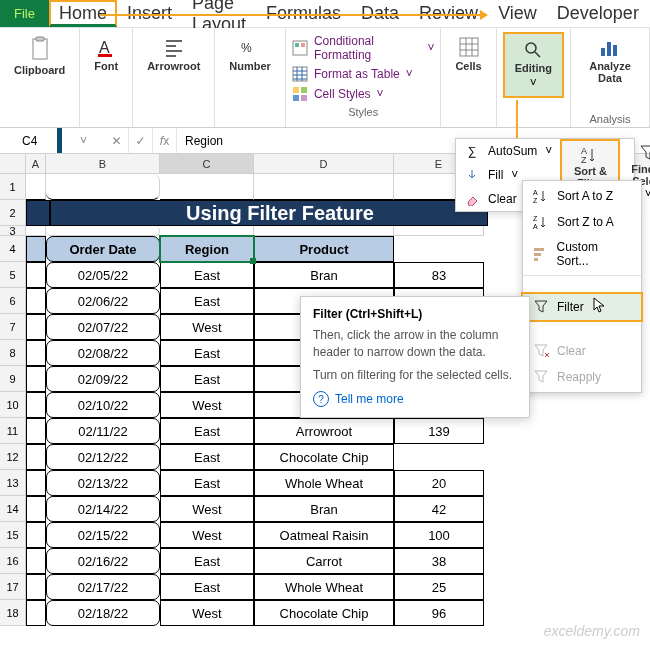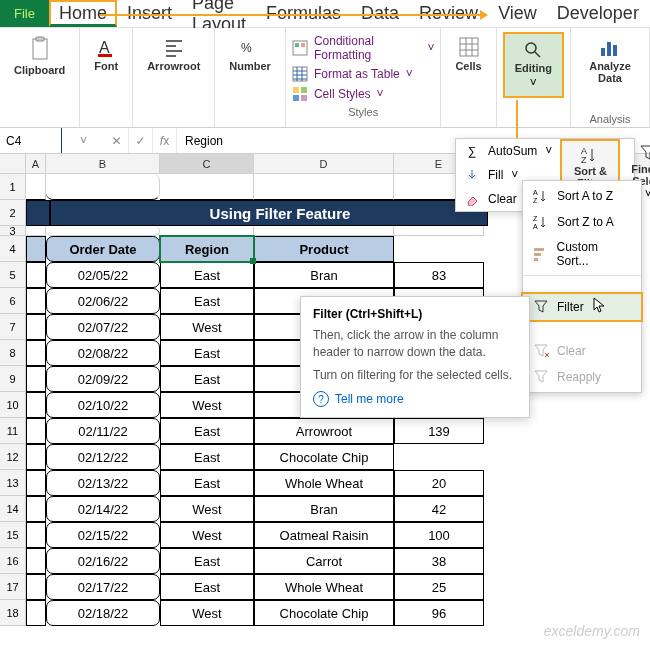--- a/index.html
+++ b/index.html
@@ -26,21 +26,21 @@
     .styles-icon { width: 16px; height: 16px; display: inline-flex; align-items: center; justify-content: center; }
     
     .arrow-orange { position: absolute; height: 2px; background: #f5a623; }
     .arrow-orange::after { content: ''; position: absolute; right: -8px; top: -4px; border-left: 8px solid #f5a623; border-top: 5px solid transparent; border-bottom: 5px solid transparent; }
     .arrow1 { top: 14px; left: 100px; width: 380px; }
     
     .vert-arrow { position: absolute; width: 2px; background: #f5a623; left: 516px; top: 100px; height: 40px; }
     .vert-arrow::after { content: ''; position: absolute; bottom: -8px; left: -4px; border-top: 8px solid #f5a623; border-left: 5px solid transparent; border-right: 5px solid transparent; }
     
     .formula-bar { height: 26px; display: flex; align-items: center; border-bottom: 1px solid #d0d0d0; }
-    .name-box { width: 62px; padding: 0 6px; border-right: 1px solid #0c4a6e; height: 100%; display: flex; align-items: center; font-size: 12px; }
+    .name-box { width: 62px; padding: 0 22px; border-right: 5px solid #0c4a6e; height: 100%; display: flex; align-items: center; font-size: 12px; }
     .fb-btns { display: flex; height: 100%; }
     .fb-btn { width: 24px; display: flex; align-items: center; justify-content: center; color: #888; border-right: 1px solid #e8e8e8; }
     .fb-input { flex: 1; padding: 0 8px; display: flex; align-items: center; font-size: 12px; }
     
     .editing-dropdown { position: absolute; top: 138px; left: 455px; width: 180px; background: #fff; border: 1px solid #ccc; box-shadow: 0 2px 8px rgba(0,0,0,0.15); z-index: 10; }
     .ed-row { display: flex; align-items: center; gap: 8px; padding: 4px 8px; font-size: 12px; }
     .ed-icon { width: 16px; height: 16px; display: flex; align-items: center; justify-content: center; }
     .ed-col { display: flex; flex-direction: column; align-items: center; padding: 4px 8px; }
     .sortfilter-btn { border: 2px solid #f5a623; background: #f5f5f5; }
     
@@ -70,21 +70,21 @@
     .rows { }
     .row { display: flex; height: 26px; }
     .rh { width: 26px; background: #f3f3f3; border-right: 1px solid #d0d0d0; border-bottom: 1px solid #d0d0d0; display: flex; align-items: center; justify-content: center; font-size: 11px; }
     .cell { border-right: 1px solid #d0d0d0; border-bottom: 1px solid #d0d0d0; display: flex; align-items: center; justify-content: center; font-size: 12px; background: #fff; }
     .c-A { width: 20px; }
     .c-B { width: 114px; border-radius: 7px; }
     .c-C { width: 94px; }
     .c-D { width: 140px; }
     .c-E { width: 90px; }
     
-    .title-row .cell { background: #1f3a5f; color: #fff; font-weight: bold; font-size: 15px; border: 1px solid #000; padding-left: 22px; }
+    .title-row .cell { background: #1f3a5f; color: #fff; font-weight: bold; font-size: 20px; border: 1px solid #000; padding-left: 22px; }
     .title-merged { width: 438px; }
     .row-blank .cell { border-bottom: 1px solid #000; }
     
     .header-row .cell { background: #b8cce4; font-weight: bold; font-size: 13px; border: 1px solid #000; }
     .data-row .cell { border: 1px solid #000; font-size: 13px; }
     
     .active-cell { outline: 2px solid #107c41; outline-offset: -1px; position: relative; }
     .active-cell::after { content: ''; position: absolute; right: -3px; bottom: -3px; width: 6px; height: 6px; background: #107c41; }
     
     .watermark { position: absolute; bottom: 6px; right: 10px; font-size: 14px; color: #ccc; font-style: italic; z-index: 5; margin-top: 12px; }

